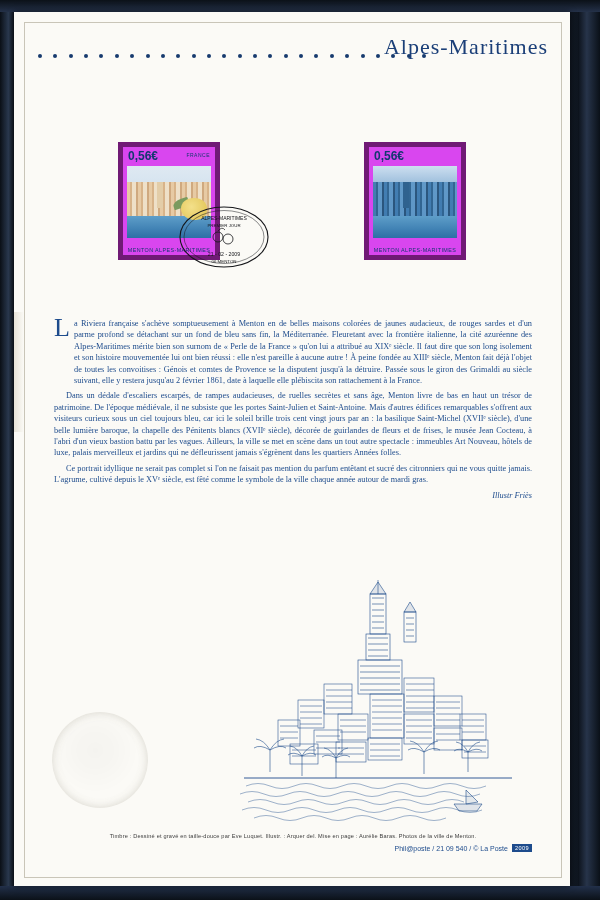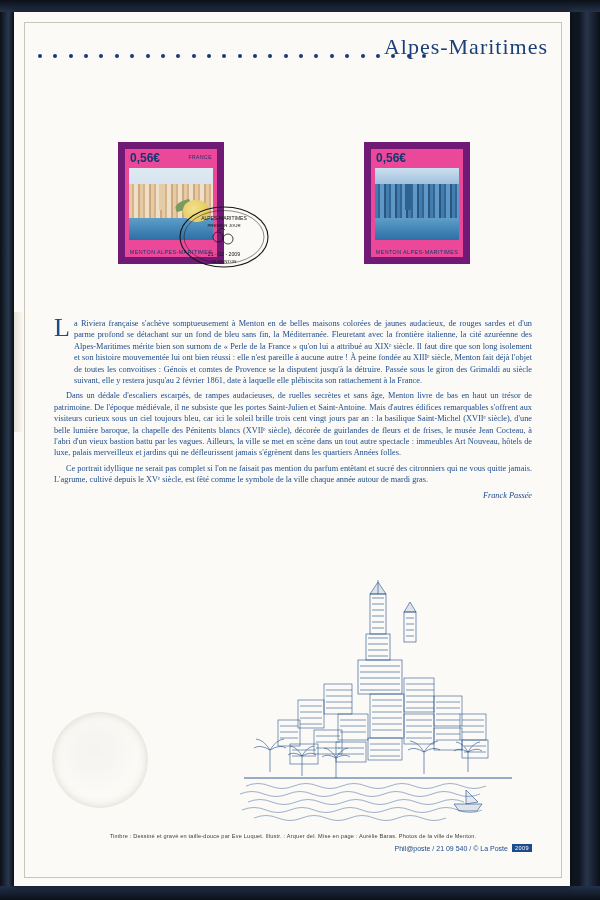--- a/index.html
+++ b/index.html
@@ -116,22 +116,22 @@
     position: absolute;
     left: 18px;
     top: 120px;
     width: 520px;
     height: 160px;
   }
   .stamp {
     position: absolute;
     width: 92px;
     height: 108px;
-    background: #ec4899;
-    border: 7px solid #701a75;
+    background: #d946ef;
+    border: 5px solid #701a75;
   }
   .stamp.one { left: 86px; top: 10px; }
   .stamp.two { left: 332px; top: 10px; }
   .stamp-top {
     position: relative;
     height: 18px;
     font-size: 9px;
     color: #123a72;
   }
   .stamp-val {
@@ -406,21 +406,21 @@
       </div>
     </div>
 
     <div class="body-text">
       <p class="first">
         <span class="dropcap">L</span>
         <span>a Riviera française s'achève somptueusement à Menton en de belles maisons colorées de jaunes audacieux, de rouges sardes et d'un parme profond se détachant sur un fond de bleu sans fin, la Méditerranée. Fleuretant avec la frontière italienne, la cité azuréenne des Alpes-Maritimes mérite bien son surnom de « Perle de la France » qu'on lui a attribué au XIXᵉ siècle. Il faut dire que son long isolement et son histoire mouvementée lui ont bien réussi : elle n'est pareille à aucune autre ! À peine fondée au XIIIᵉ siècle, Menton fait déjà l'objet de toutes les convoitises : Génois et comtes de Provence se la disputent jusqu'à la détruire. Passée sous le giron des Grimaldi au siècle suivant, elle y restera jusqu'au 2 février 1861, date à laquelle elle plébiscita son rattachement à la France.</span>
       </p>
       <p>Dans un dédale d'escaliers escarpés, de rampes audacieuses, de ruelles secrètes et sans âge, Menton livre de bas en haut un trésor de patrimoine. De l'époque médiévale, il ne subsiste que les portes Saint-Julien et Saint-Antoine. Mais d'autres édifices remarquables s'offrent aux visiteurs curieux sous un ciel toujours bleu, car ici le soleil brille trois cent vingt jours par an : la basilique Saint-Michel (XVIIᵉ siècle), d'une belle lumière baroque, la chapelle des Pénitents blancs (XVIIᵉ siècle), décorée de guirlandes de fleurs et de frises, le musée Jean Cocteau, à l'abri d'un vieux bastion battu par les vagues. Ailleurs, la ville se met en scène dans un tout autre spectacle : immeubles Art Nouveau, hôtels de luxe, palais merveilleux et jardins qui ne défleurissent jamais s'égrènent dans les quartiers Années folles.</p>
       <p>Ce portrait idyllique ne serait pas complet si l'on ne faisait pas mention du parfum entêtant et sucré des citronniers qui ne vous quitte jamais. L'agrume, cultivé depuis le XVᵉ siècle, est fêté comme le symbole de la ville chaque année autour de mardi gras.</p>
-      <div class="signature">Franck Passée</div>
+      <div class="signature">Illustr Friès</div>
     </div>
 
     <div class="illustration">
       <svg width="300" height="255" viewBox="0 0 300 255">
         <g stroke="#1d4b8c" fill="none" stroke-width="0.6">
 
           <path d="M150 8 l0 14"></path>
           <path d="M142 22 l8 -12 l8 12 z" fill="#1d4b8c" fill-opacity=".12"></path>
           <rect x="142" y="22" width="16" height="40"></rect>
           <path d="M144 26 h12 M144 32 h12 M144 38 h12 M144 44 h12 M144 50 h12 M144 56 h12"></path>

